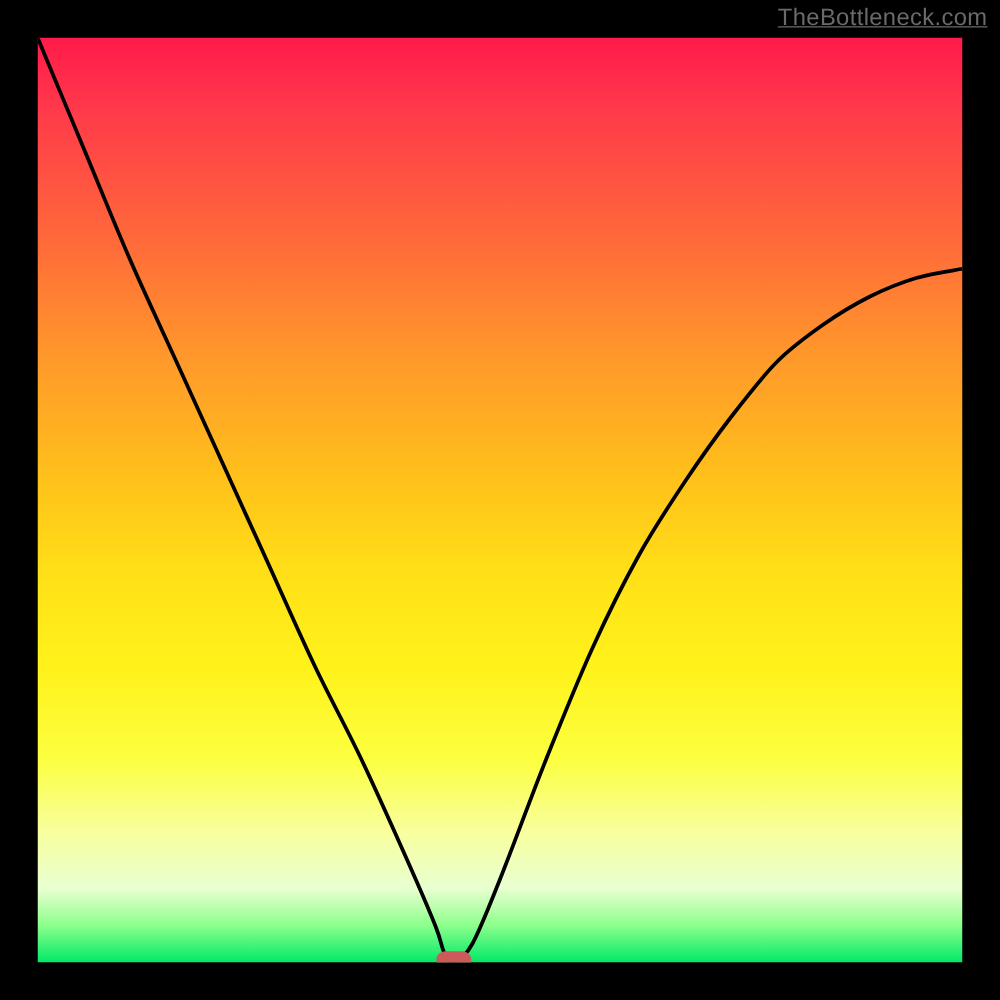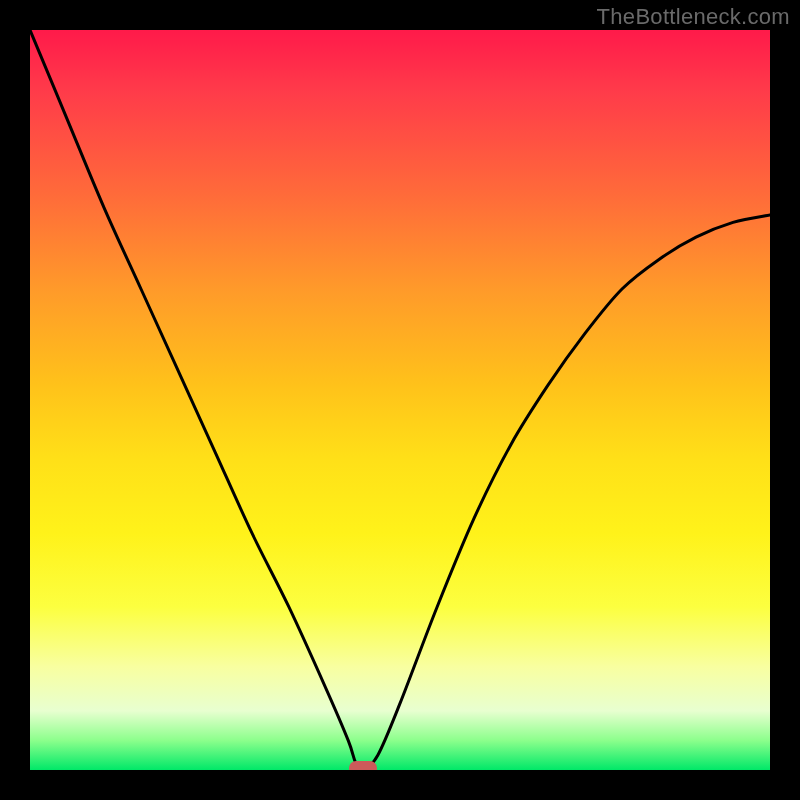--- a/index.html
+++ b/index.html
@@ -43,24 +43,25 @@
       #f8ffa0 86%,
       #e8ffd0 92%,
       #8cff8c 96%,
       #00e868 100%
     );
   }
   .watermark {
     position: absolute;
     top: 4px;
     right: 10px;
-    font-size: 22px;
+    font-size: 19px;
     font-weight: 500;
     color: #6a6a6a;
     letter-spacing: 0.3px;
+    text-decoration: underline;
   }
   svg.curve {
     position: absolute;
     inset: 0;
   }
   .marker {
     position: absolute;
     width: 28px;
     height: 14px;
     background: #cc5a5a;

